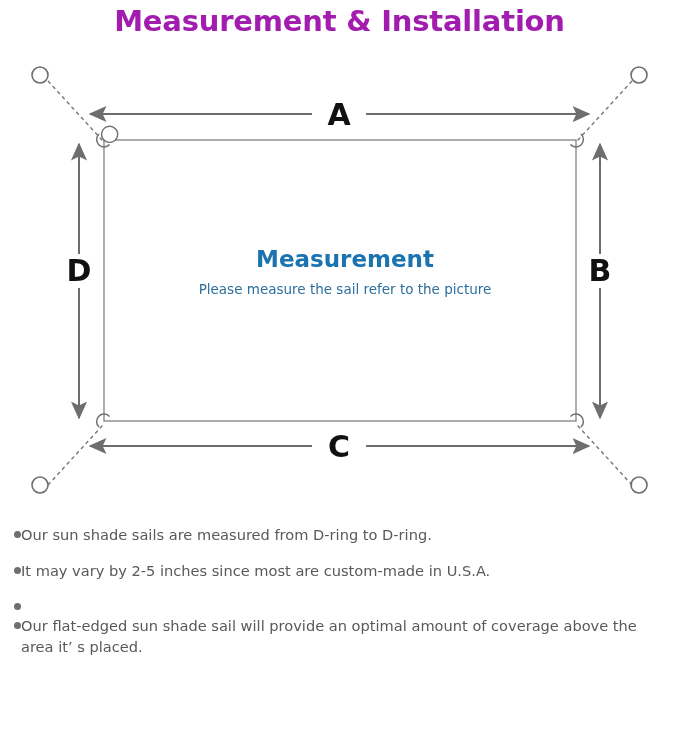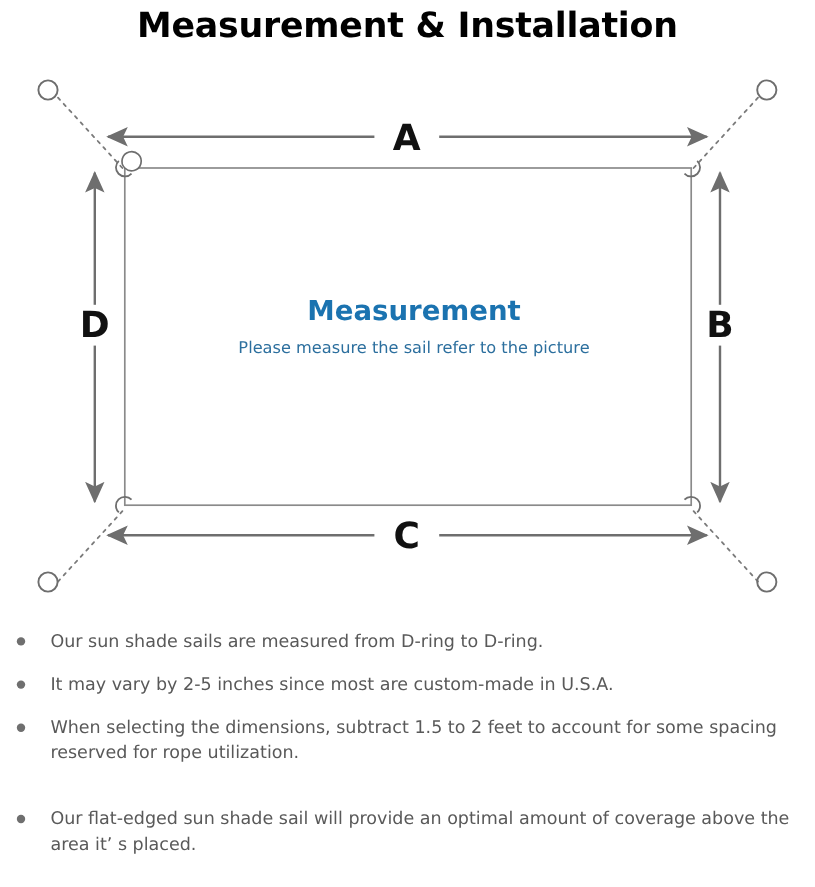--- a/index.html
+++ b/index.html
@@ -21,21 +21,21 @@
   
   .page-title {
     position: absolute;
     left: 0;
     top: 2px;
     width: 679px;
     text-align: center;
     font-size: 29px;
     font-weight: bold;
     letter-spacing: -0.2px;
-    color: #000000;
+    color: #a21caf;
     line-height: 38px;
     white-space: nowrap;
   }
 
   
   .diagram-wrap {
     position: absolute;
     left: 0;
     top: 48px;
     width: 679px;
@@ -66,21 +66,21 @@
 
   
   .notes {
     position: absolute;
     left: 0;
     top: 524px;
     width: 679px;
   }
   .note-item {
     position: relative;
-    padding-left: 42px;
+    padding-left: 21px;
     padding-right: 8px;
     margin-bottom: 15px;
     font-size: 14.6px;
     line-height: 21px;
     color: #595959;
   }
   .note-item:last-child {
     margin-bottom: 0;
     margin-top: 34px;
   }
@@ -172,21 +172,20 @@
     <span>Our sun shade sails are measured from D-ring to D-ring.</span>
   </div>
 
   <div class="note-item">
     <span class="note-bullet"></span>
     <span>It may vary by 2-5 inches since most are custom-made in U.S.A.</span>
   </div>
 
   <div class="note-item">
     <span class="note-bullet"></span>
-    <span>When selecting the dimensions, subtract 1.5 to 2 feet to account for some spacing reserved for rope utilization.</span>
   </div>
 
 
   <div class="note-item">
     <span class="note-bullet"></span>
     <span>Our flat-edged sun shade sail will provide an optimal amount of coverage above the area it’ s placed.</span>
   </div>
 
 </div>
 

